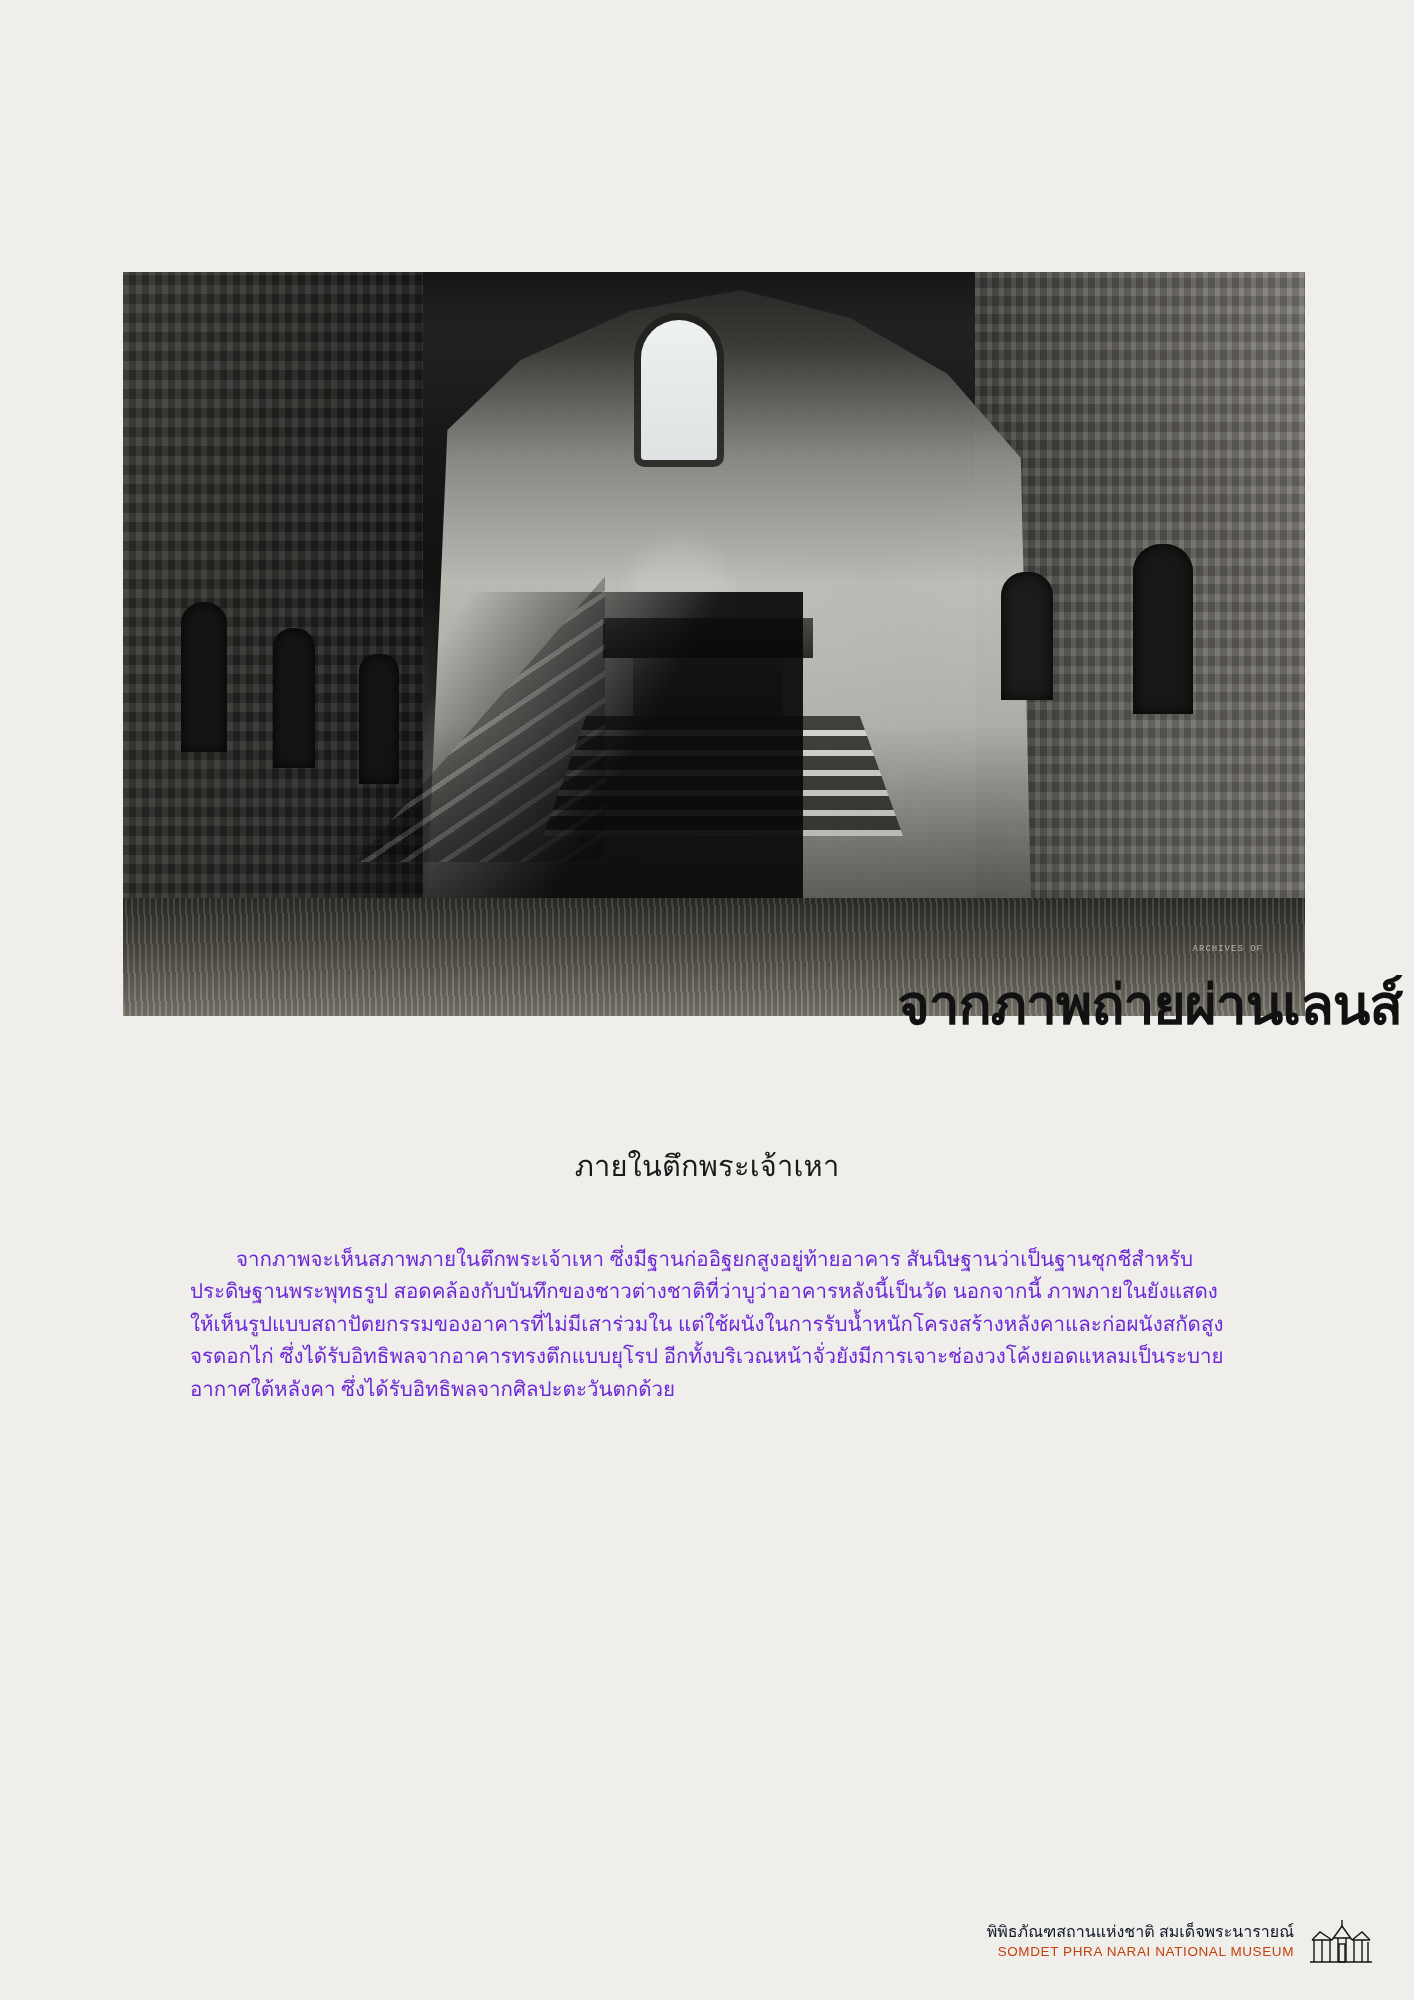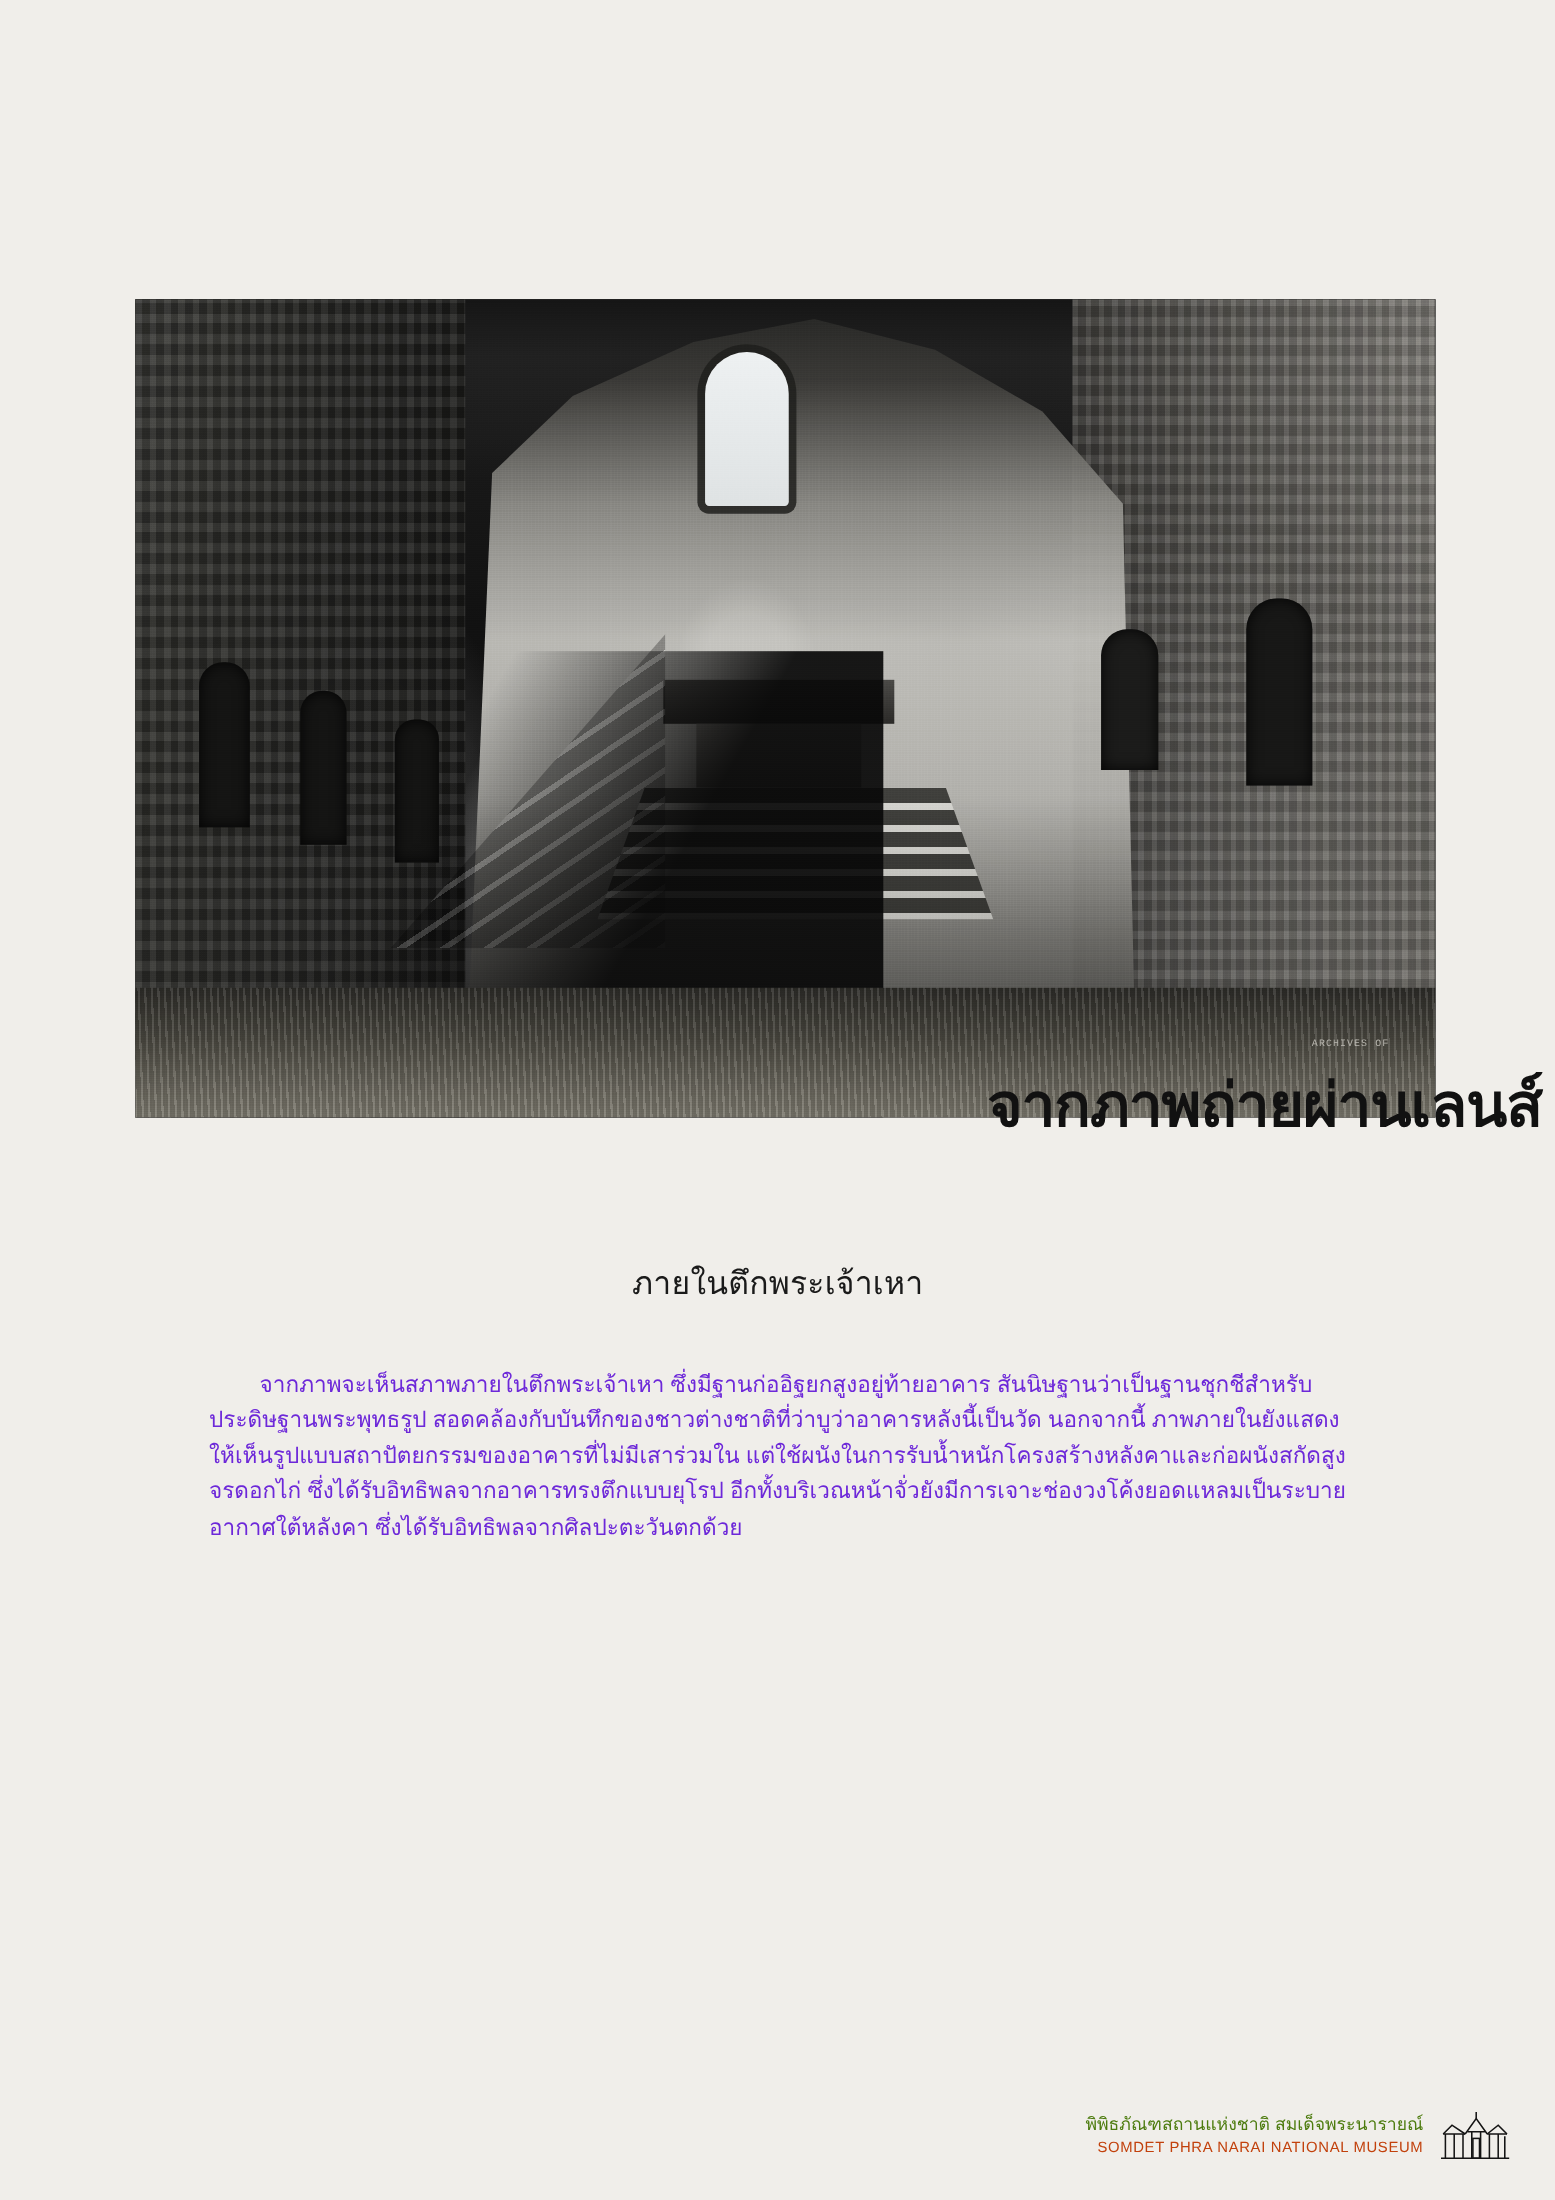--- a/index.html
+++ b/index.html
@@ -210,21 +210,21 @@
     display: flex;
     align-items: center;
     gap: 14px;
   }
   .footer-text {
     text-align: right;
     line-height: 1.35;
   }
   .footer-th {
     font-size: 16px;
-    color: #4d7c0f;
+    color: #0f172a;
   }
   .footer-en {
     font-size: 13.5px;
     letter-spacing: .6px;
     color: #c2410c;
   }
   .footer-logo {
     width: 66px;
     height: 46px;
     flex: 0 0 auto;

